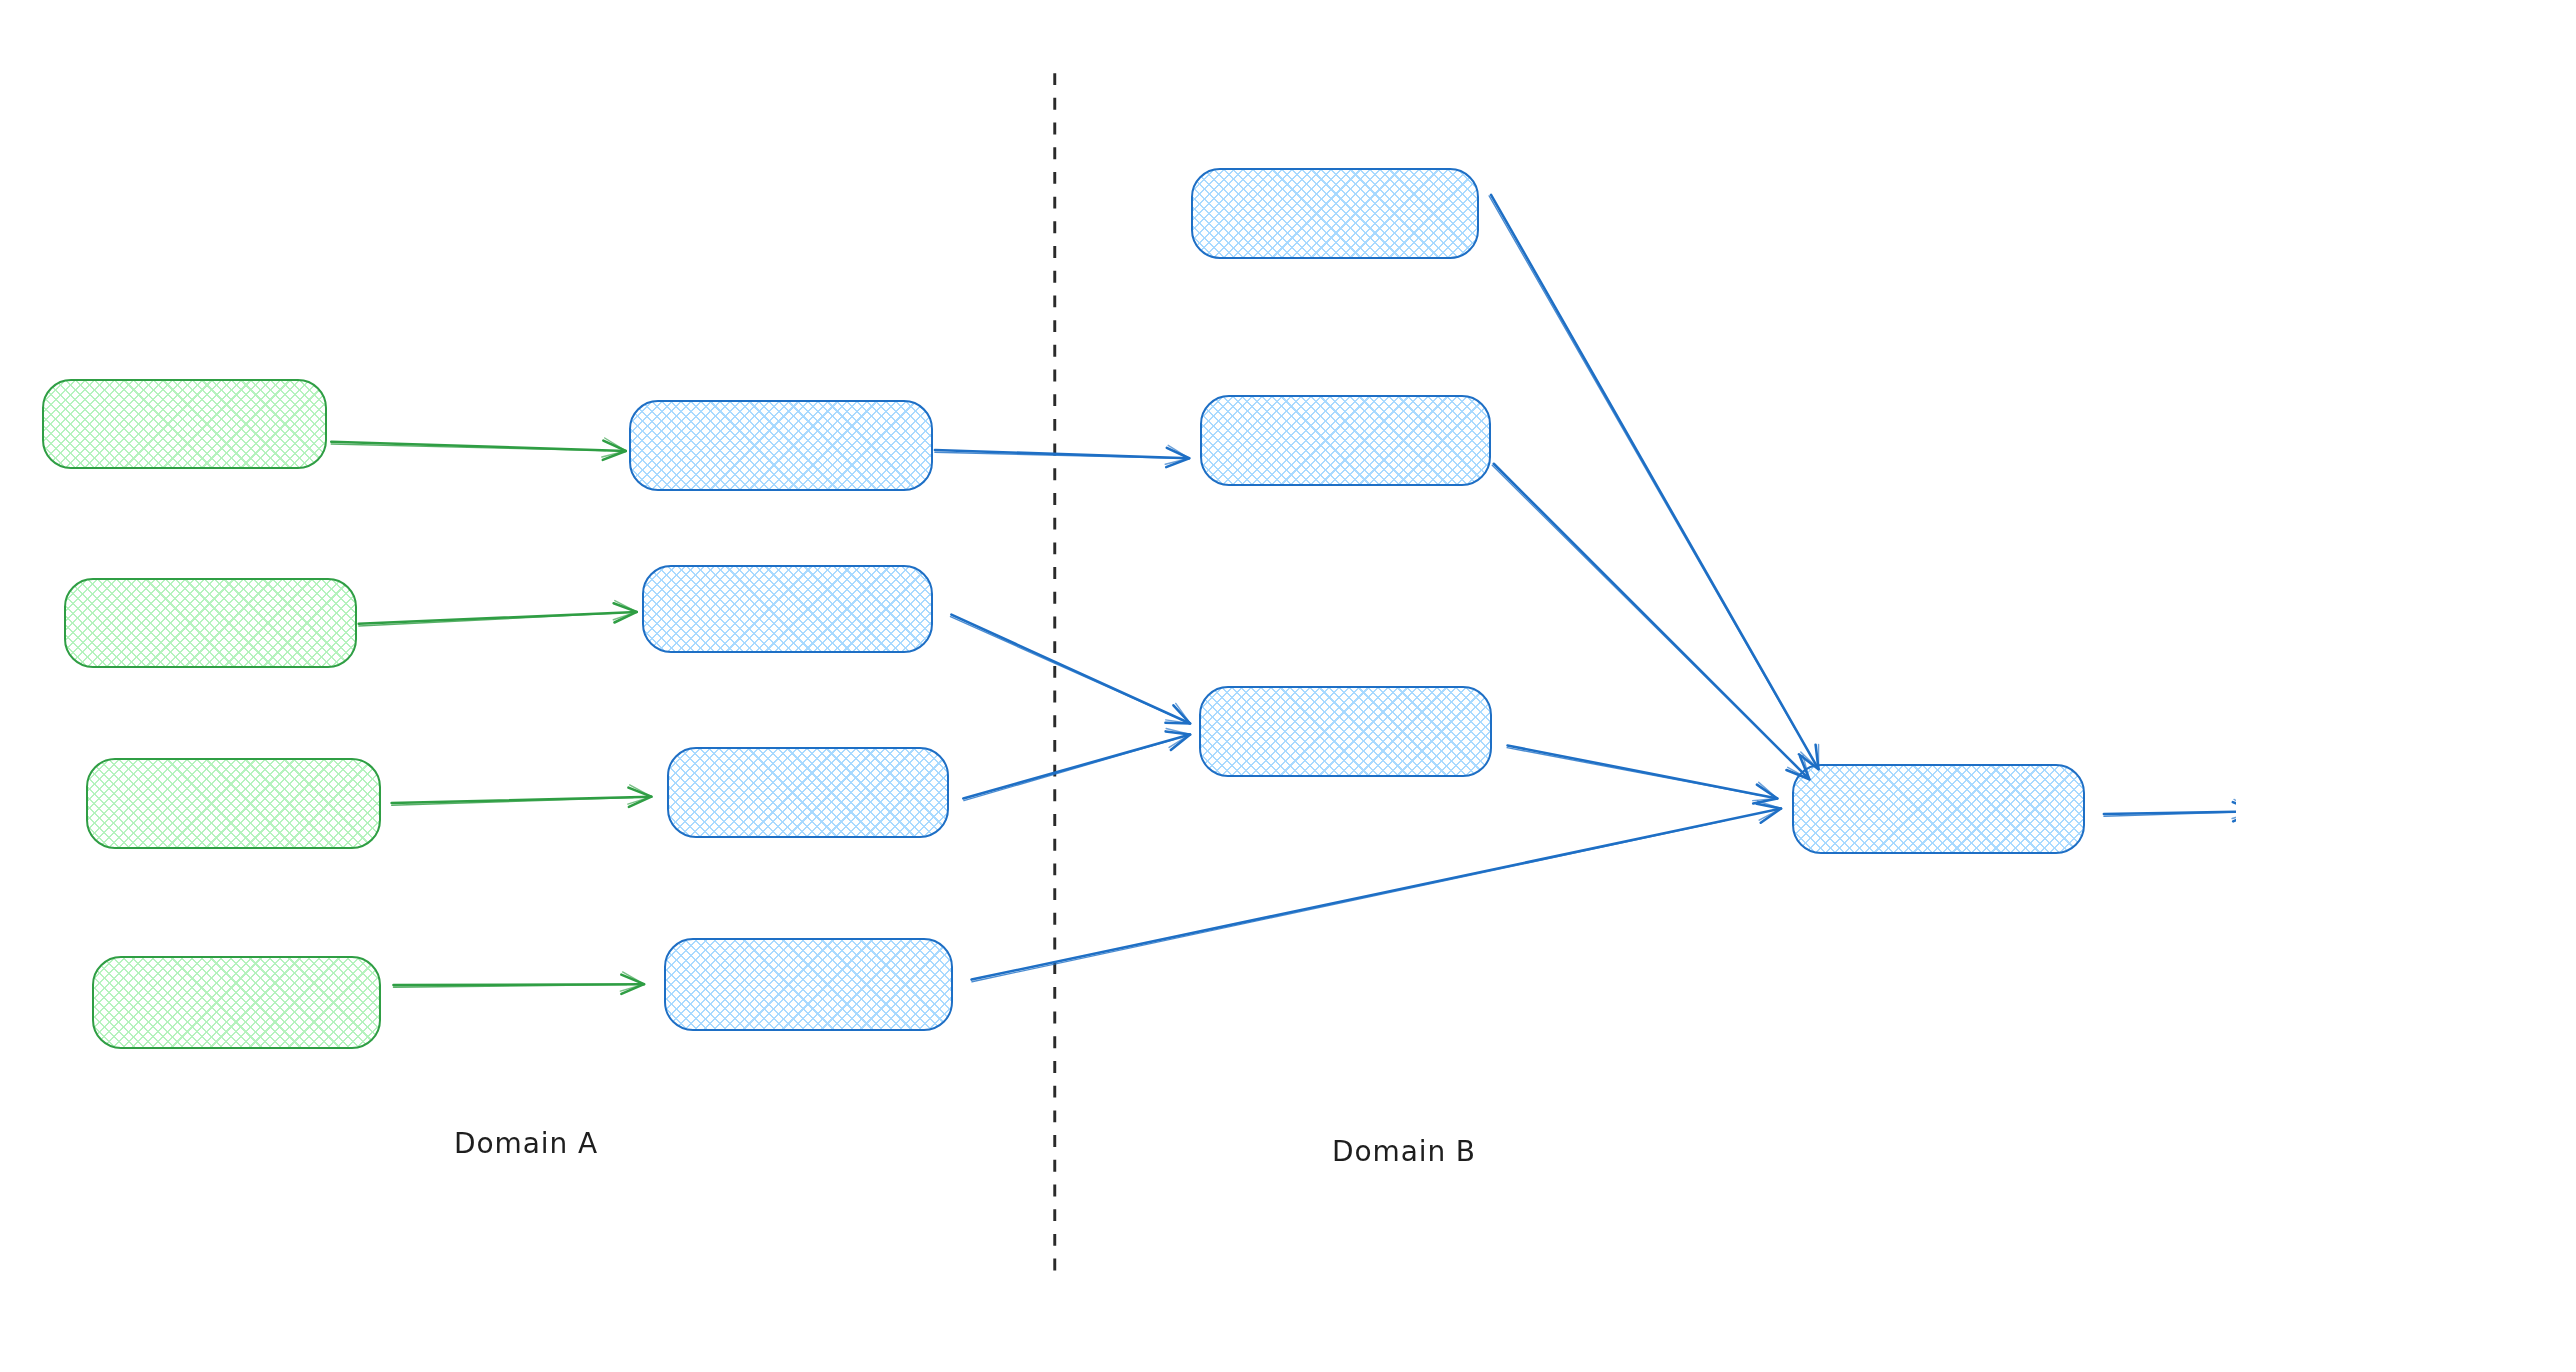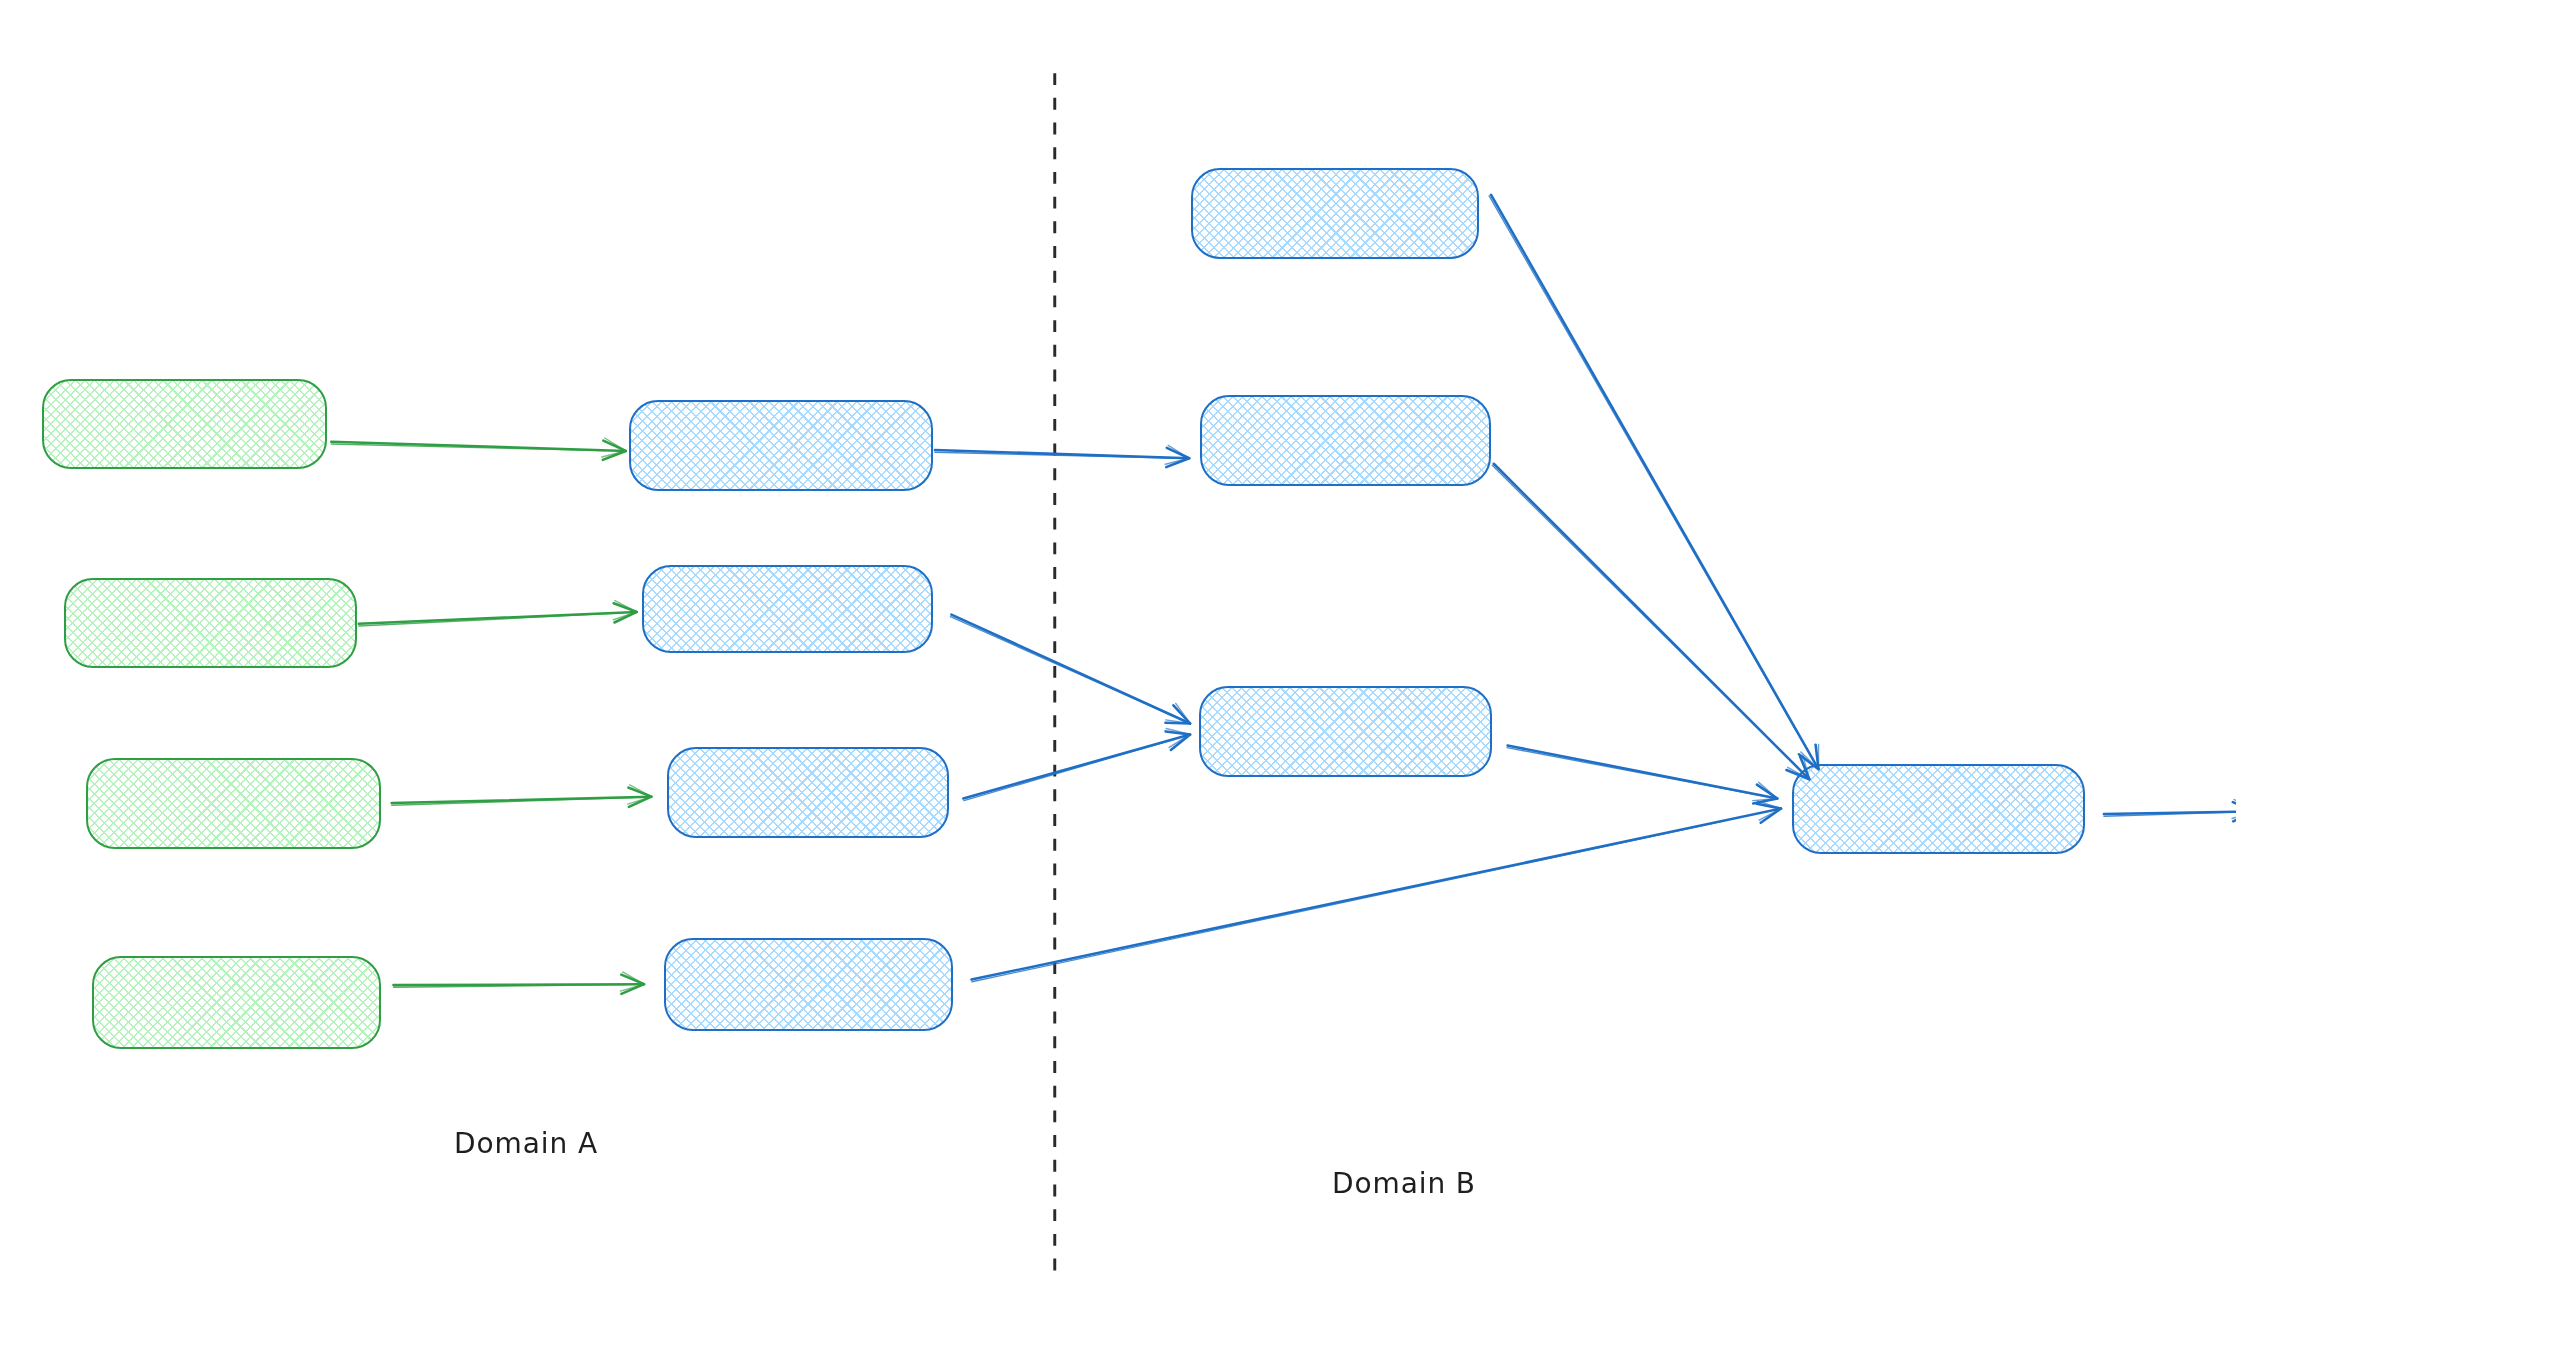--- a/index.html
+++ b/index.html
@@ -93,21 +93,21 @@
       <path d="M 1648 815 L 1943 873" fill="none" stroke="#1e6fc5" stroke-width="2.8" stroke-linecap="round" stroke-linejoin="round"></path>
       <path d="M 1647.5369995166204 817.3549162516723 L 1922.27283325277 869.3324860419455" fill="none" stroke="#1e6fc5" stroke-width="1.5" stroke-linecap="round" stroke-linejoin="round" opacity="0.8"></path>
       <path d="M 1916.570123176798 878.5192038475102 L 1943 873 L 1920.6268929931286 857.885633229967" fill="none" stroke="#1e6fc5" stroke-width="2.8" stroke-linecap="round" stroke-linejoin="round"></path>
       <path d="M 1916.0994739703083 875.3155343499662 L 1943 873 L 1922.5971603605103 855.3159921215447" fill="none" stroke="#1e6fc5" stroke-width="1.6" stroke-linecap="round" stroke-linejoin="round" opacity="0.65"></path>
       <path d="M 2300 890 L 2466 887" fill="none" stroke="#1e6fc5" stroke-width="2.8" stroke-linecap="round" stroke-linejoin="round"></path>
       <path d="M 2300.0433664126535 892.3996081668167 L 2454.387227735442 887.6099346944695" fill="none" stroke="#1e6fc5" stroke-width="1.5" stroke-linecap="round" stroke-linejoin="round" opacity="0.8"></path>
       <path d="M 2441.3253996732938 897.9619386386398 L 2466 887 L 2440.945426951429 876.9367813621182" fill="none" stroke="#1e6fc5" stroke-width="2.8" stroke-linecap="round" stroke-linejoin="round"></path>
       <path d="M 2440.190565838806 894.9292564770599 L 2466 887 L 2442.330293625319 874.0098113894994" fill="none" stroke="#1e6fc5" stroke-width="1.6" stroke-linecap="round" stroke-linejoin="round" opacity="0.65"></path>
     </svg>
   <div class="label" style="left: 526px; top: 1143px;">Domain A</div>
-  <div class="label" style="left: 1404px; top: 1151px; margin-top: 32px;">Domain B</div>
+  <div class="label" style="left: 1404px; top: 1151px;">Domain B</div>
 <div class="node green" style="left: 42px; top: 379px; width: 285px; height: 90px;"></div>
     <div class="node green" style="left: 64px; top: 578px; width: 293px; height: 90px;"></div>
     <div class="node green" style="left: 86px; top: 758px; width: 295px; height: 91px;"></div>
     <div class="node green" style="left: 92px; top: 956px; width: 289px; height: 93px;"></div>
     <div class="node blue" style="left: 629px; top: 400px; width: 304px; height: 91px;"></div>
     <div class="node blue" style="left: 642px; top: 565px; width: 291px; height: 88px;"></div>
     <div class="node blue" style="left: 667px; top: 747px; width: 282px; height: 91px;"></div>
     <div class="node blue" style="left: 664px; top: 938px; width: 289px; height: 93px;"></div>
     <div class="node blue" style="left: 1191px; top: 168px; width: 288px; height: 91px;"></div>
     <div class="node blue" style="left: 1200px; top: 395px; width: 291px; height: 91px;"></div>

